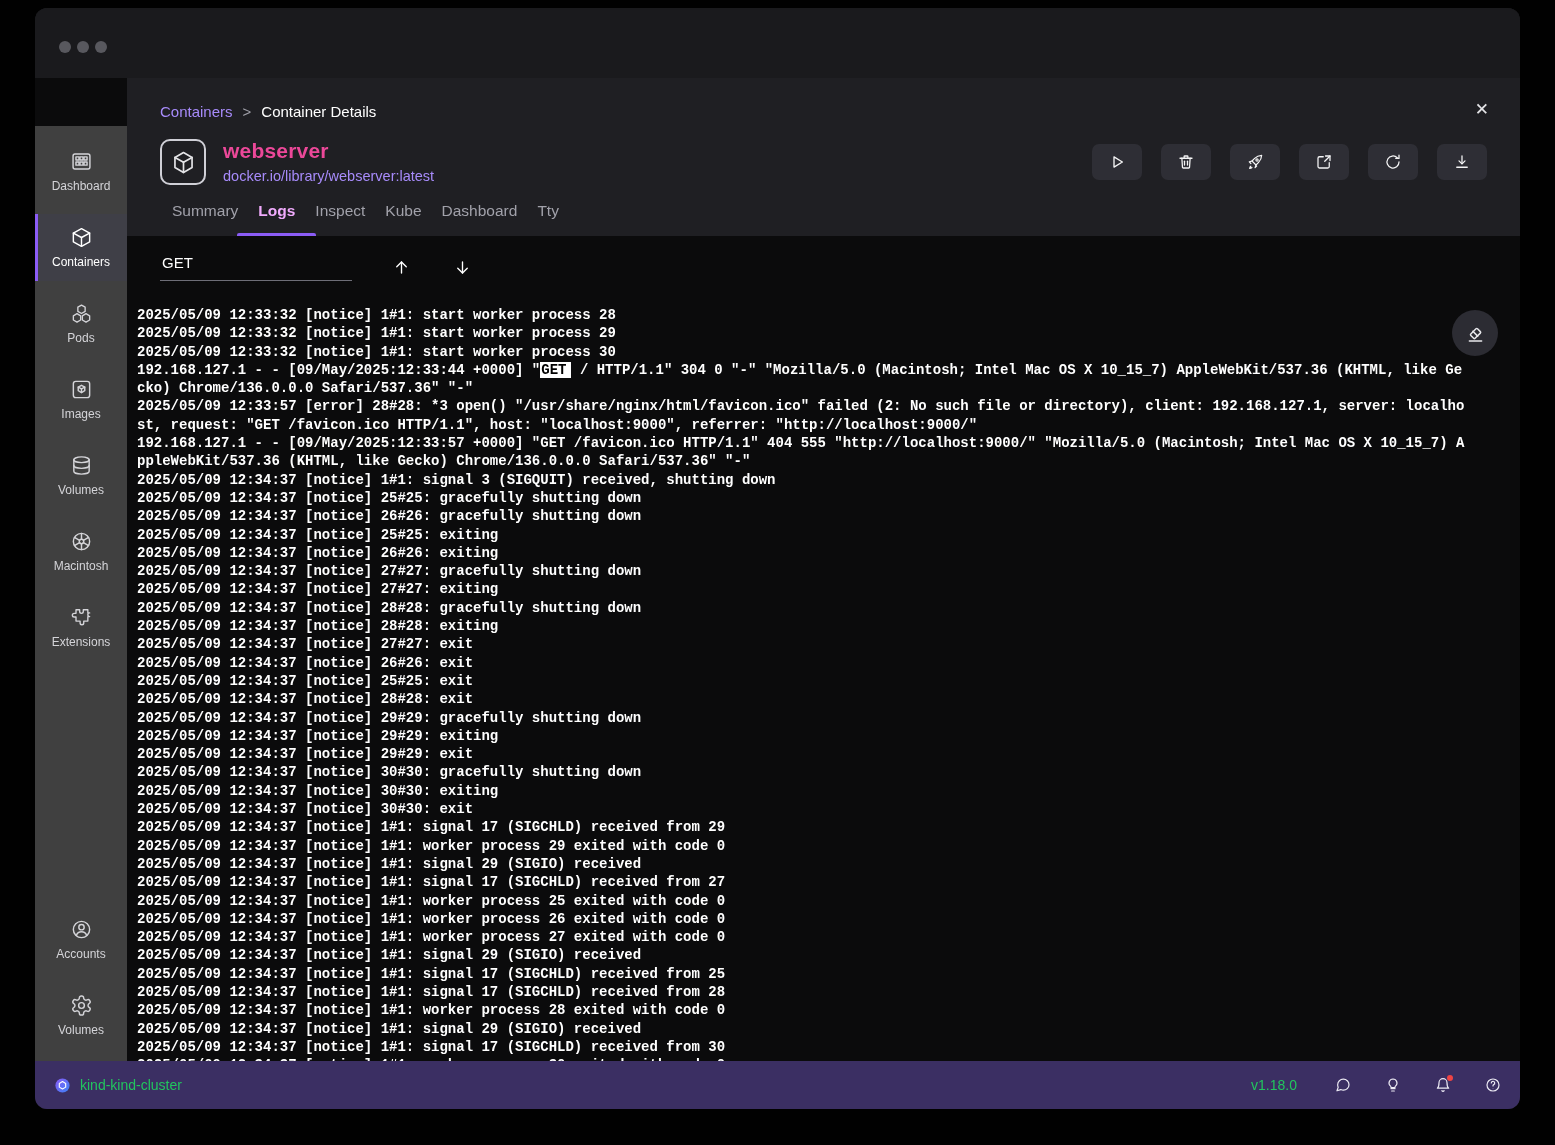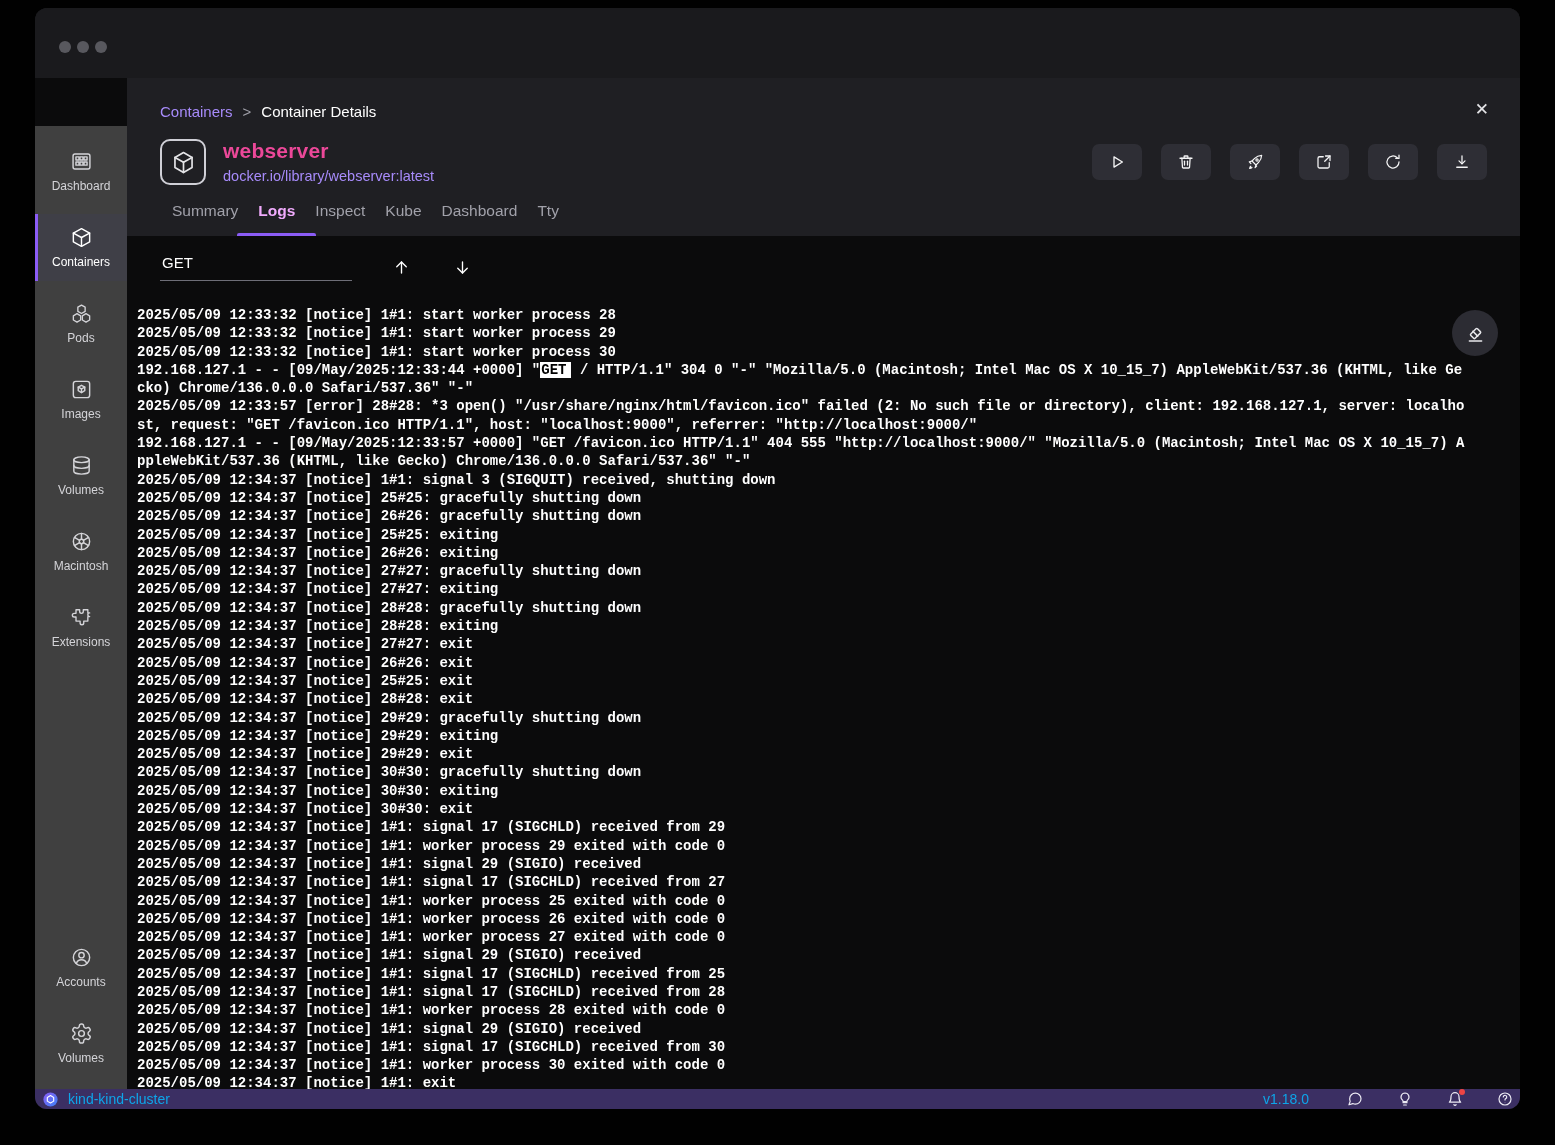--- a/index.html
+++ b/index.html
@@ -80,22 +80,22 @@
   }
   .hl { background:var(--highlight-bg,#ffffff); color:var(--highlight-fg,#000000); padding:0 5px 0 1px; }
   .erase-btn {
     position:absolute; top:12px; right:22px; width:46px; height:46px; border-radius:50%;
     background:#2c2c33; border:none; color:#e8e8ec; display:flex; align-items:center; justify-content:center; cursor:pointer;
   }
   .erase-btn svg { width:21px; height:21px; }
 
   
   .statusbar {
-    height:20px; flex:none; background:var(--statusbar-bg,#3b2f63); color:#0ea5e9;
-    display:flex; align-items:center; justify-content:space-between; padding:0 7px; font-size:14px;
+    height:48px; flex:none; background:var(--statusbar-bg,#3b2f63); color:#22c55e;
+    display:flex; align-items:center; justify-content:space-between; padding:0 19px; font-size:14px;
   }
   .status-left { display:flex; align-items:center; gap:9px; cursor:pointer; }
   .status-right { display:flex; align-items:center; gap:34px; }
   .status-icon { position:relative; background:none; border:none; color:#eceaf4; cursor:pointer; display:flex; padding:0; }
   .status-icon svg { width:16px; height:16px; }
   .badge-dot { position:absolute; top:-2px; right:-2px; width:6px; height:6px; border-radius:50%; background:var(--notification,#ef4444); }
   .version { margin-right:4px; }
   .kind-icon svg { width:17px; height:17px; display:block; }
   svg { display:block; }
 </style>

